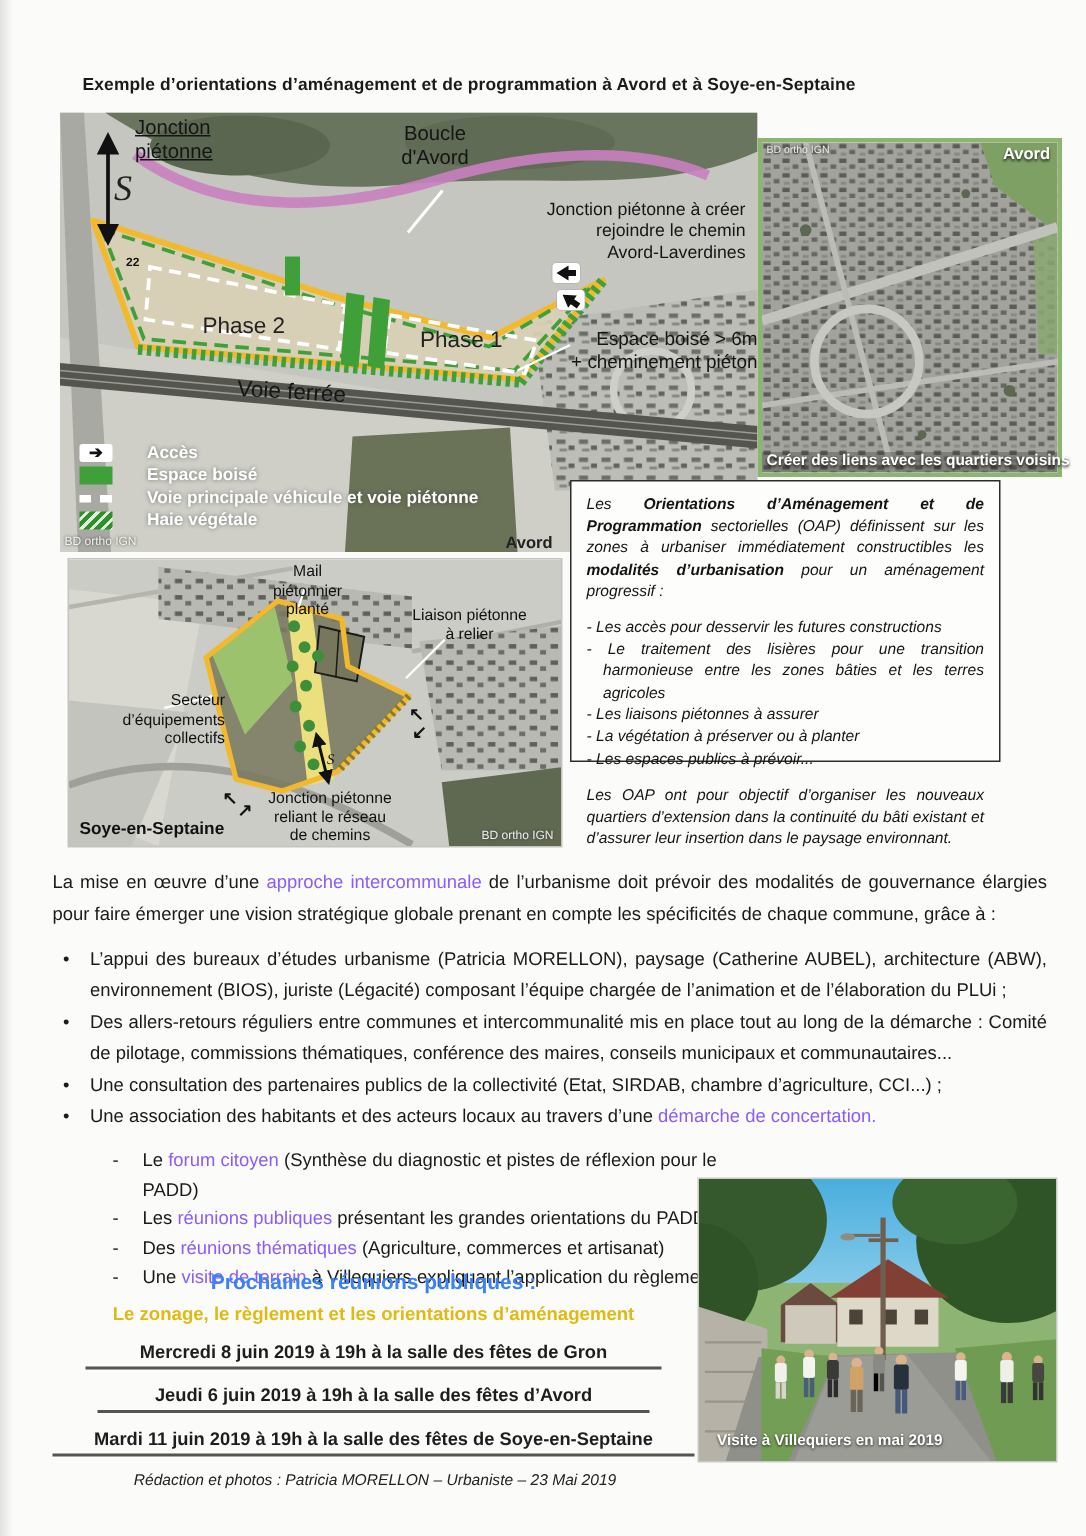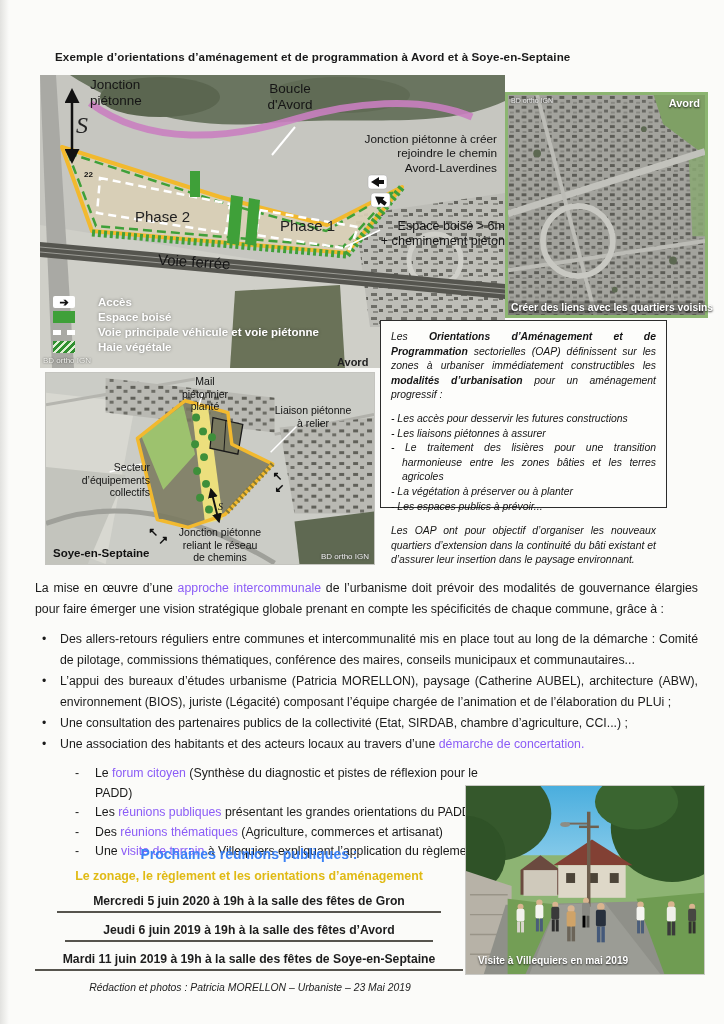--- a/index.html
+++ b/index.html
@@ -6,21 +6,21 @@
   .page{position:relative;width:724px;height:1024px;margin:0 auto;background:#fbfbf9;
         font-family:"Liberation Sans",sans-serif;color:#1a1a1a;overflow:hidden;}
   .scan-edge{position:absolute;left:0;top:0;width:9px;height:100%;
         background:linear-gradient(90deg,#c9c9c6,rgba(251,251,249,0));opacity:.5;}
   .doc-title{position:absolute;left:55px;top:50px;width:655px;font-size:11.6px;font-weight:700;letter-spacing:.1px;}
 
   
   .map1{position:absolute;left:40px;top:75px;width:465px;height:293px;}
   .map1 svg{position:absolute;left:0;top:0;width:100%;height:100%;}
   .map-label{position:absolute;color:#151515;line-height:1.22;}
-  .lb-jonction{left:50px;top:2px;font-size:13.5px;}
+  .lb-jonction{left:50px;top:2px;font-size:13.5px;text-decoration:underline;}
   .lb-boucle{left:200px;top:6px;width:100px;text-align:center;font-size:13.5px;}
   .lb-jcreer{left:295px;top:57px;width:162px;text-align:right;font-size:11.8px;}
   .lb-eboise{left:297px;top:144px;width:168px;text-align:right;font-size:12.6px;}
   .lb-vferree{left:118px;top:178px;font-size:15px;transform:rotate(3.5deg);}
   .lb-corner{left:297px;top:281px;font-size:11px;font-weight:700;color:#222;}
   .map-credit{position:absolute;left:3px;bottom:3px;font-size:8px;color:#f2f2ee;text-shadow:0 0 2px rgba(0,0,0,.7);}
   .legend{position:absolute;left:13px;top:221px;}
   .legend-row{display:flex;align-items:center;margin-bottom:3px;gap:14px;}
   .lg-icon{width:22px;height:12px;margin-right:9px;flex:none;position:relative;}
   .lg-label{font-size:11.5px;font-weight:700;color:#fff;text-shadow:0 0 3px rgba(40,40,40,.55);white-space:nowrap;}
@@ -218,22 +218,22 @@
     <div class="ph-credit">BD ortho IGN</div>
     <div class="ph-name">Avord</div>
     <div class="ph-caption">Créer des liens avec les quartiers voisins</div>
   </div>
 
   <div class="oap-box">
     <p class="oap-intro"><span>Les </span><span class="c-b">Orientations d’Aménagement et de Programmation</span><span> sectorielles (OAP) définissent sur les zones à urbaniser immédiatement constructibles les </span><span class="c-b">modalités d’urbanisation</span><span> pour un aménagement progressif :</span></p>
     <ul class="oap-list">
 
     <li>Les accès pour desservir les futures constructions</li>
+        <li>Le traitement des lisières pour une transition harmonieuse entre les zones bâties et les terres agricoles</li>
         <li>Les liaisons piétonnes à assurer</li>
-        <li>Le traitement des lisières pour une transition harmonieuse entre les zones bâties et les terres agricoles</li>
         <li>La végétation à préserver ou à planter</li>
         <li>Les espaces publics à prévoir...</li>
       </ul>
     <p class="oap-outro">Les OAP ont pour objectif d’organiser les nouveaux quartiers d’extension dans la continuité du bâti existant et d’assurer leur insertion dans le paysage environnant.</p>
   </div>
 
   <div class="map2">
     <svg viewBox="0 0 330 193" preserveAspectRatio="none">
       <defs>
         <marker id="ah2" viewBox="0 0 10 10" refX="8" refY="5" markerWidth="5" markerHeight="5" orient="auto-start-reverse">
@@ -304,38 +304,38 @@
       <div>de chemins</div>
     </div>
     <div class="lb-soye">Soye-en-Septaine</div>
     <div class="m2-credit">BD ortho IGN</div>
   </div>
 
   <div class="bodytext">
     <p><span>La mise en œuvre d’une </span><span class="c-g">approche intercommunale</span><span> de l’urbanisme doit prévoir des modalités de gouvernance élargies pour faire émerger une vision stratégique globale prenant en compte les spécificités de chaque commune, grâce à :</span></p>
     <ul class="blist">
 
-    <li><span>Des allers-retours réguliers entre communes et intercommunalité mis en place tout au long de la démarche : Comité de pilotage, commissions thématiques, conférence des maires, conseils municipaux et communautaires...</span></li>
-        <li><span>L’appui des bureaux d’études urbanisme (Patricia MORELLON), paysage (Catherine AUBEL), architecture (ABW), environnement (BIOS), juriste (Légacité) composant l’équipe chargée de l’animation et de l’élaboration du PLUi ;</span></li>
+    <li><span>L’appui des bureaux d’études urbanisme (Patricia MORELLON), paysage (Catherine AUBEL), architecture (ABW), environnement (BIOS), juriste (Légacité) composant l’équipe chargée de l’animation et de l’élaboration du PLUi ;</span></li>
+        <li><span>Des allers-retours réguliers entre communes et intercommunalité mis en place tout au long de la démarche : Comité de pilotage, commissions thématiques, conférence des maires, conseils municipaux et communautaires...</span></li>
         <li><span>Une consultation des partenaires publics de la collectivité (Etat, SIRDAB, chambre d’agriculture, CCI...) ;</span></li>
         <li><span>Une association des habitants et des acteurs locaux au travers d’une </span><span class="c-g">démarche de concertation.</span></li>
       </ul>
     <ul class="dlist">
 
     <li><span>Le </span><span class="c-g">forum citoyen</span><span> (Synthèse du diagnostic et pistes de réflexion pour le PADD)</span></li>
         <li><span>Les </span><span class="c-g">réunions publiques</span><span> présentant les grandes orientations du PADD</span></li>
         <li><span>Des </span><span class="c-g">réunions thématiques</span><span> (Agriculture, commerces et artisanat)</span></li>
         <li><span>Une </span><span class="c-g">visite de terrain</span><span> à Villequiers expliquant l’application du règlement</span></li>
       </ul>
   </div>
 
   <div class="meetings">
     <p class="m-title">Prochaines réunions publiques :</p>
     <p class="m-sub">Le zonage, le règlement et les orientations d’aménagement</p>
-    <div class="m-date m-d0">Mercredi 5 juin 2020 à 19h à la salle des fêtes de Gron</div>
+    <div class="m-date m-d0">Mercredi 8 juin 2019 à 19h à la salle des fêtes de Gron</div>
     <div class="m-date m-d1">Jeudi 6 juin 2019 à 19h à la salle des fêtes d’Avord</div>
     <div class="m-date m-d2">Mardi 11 juin 2019 à 19h à la salle des fêtes de Soye-en-Septaine</div>
   </div>
 
   <div class="photo-visit">
     <svg viewBox="0 0 240 190" preserveAspectRatio="none">
       <defs>
         <linearGradient id="sky" x1="0" y1="0" x2="0" y2="1">
           <stop offset="0" stop-color="#4aaede"></stop>
             <stop offset="1" stop-color="#a8daf0"></stop>

